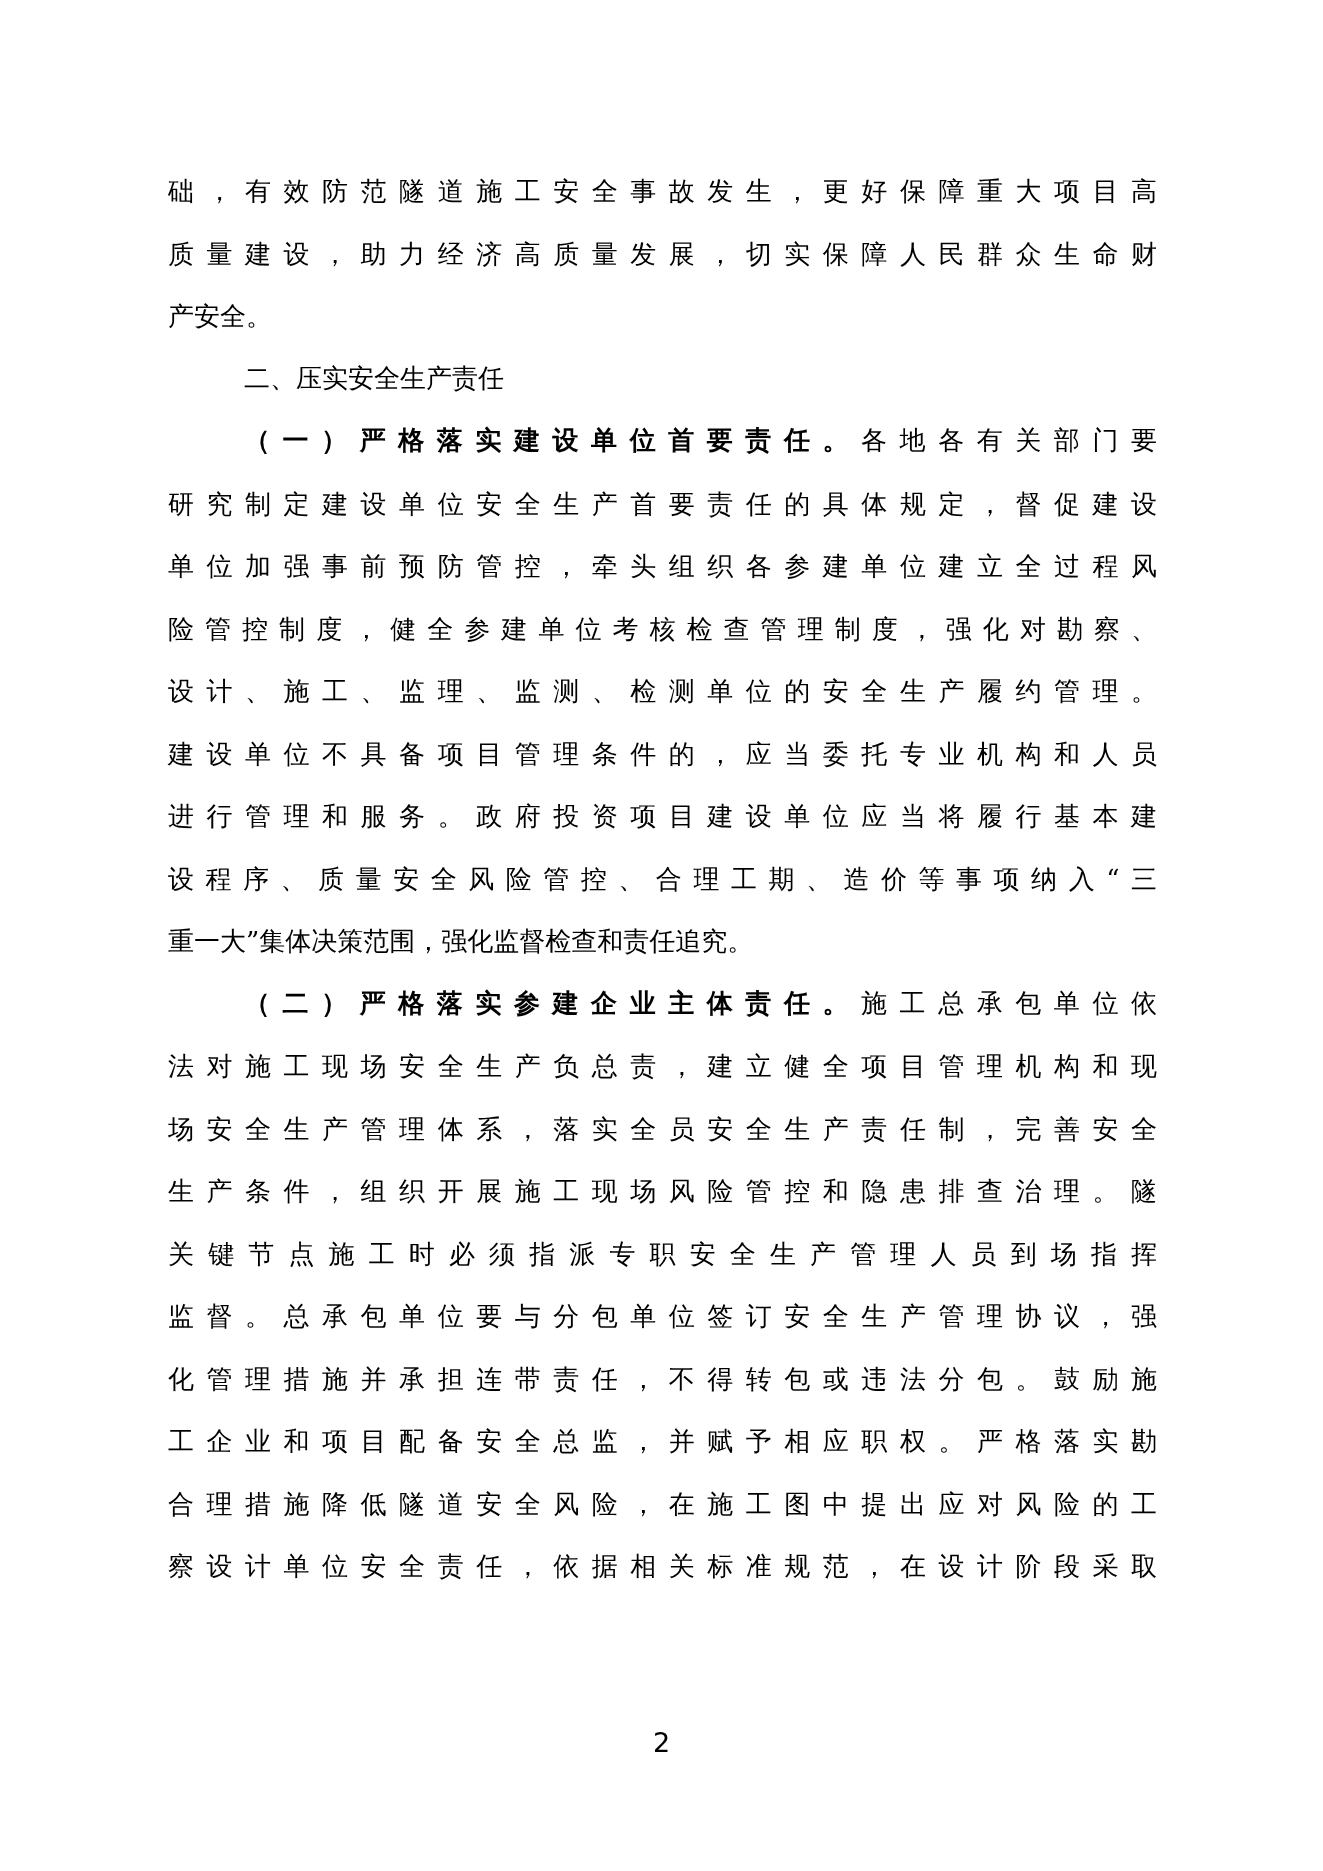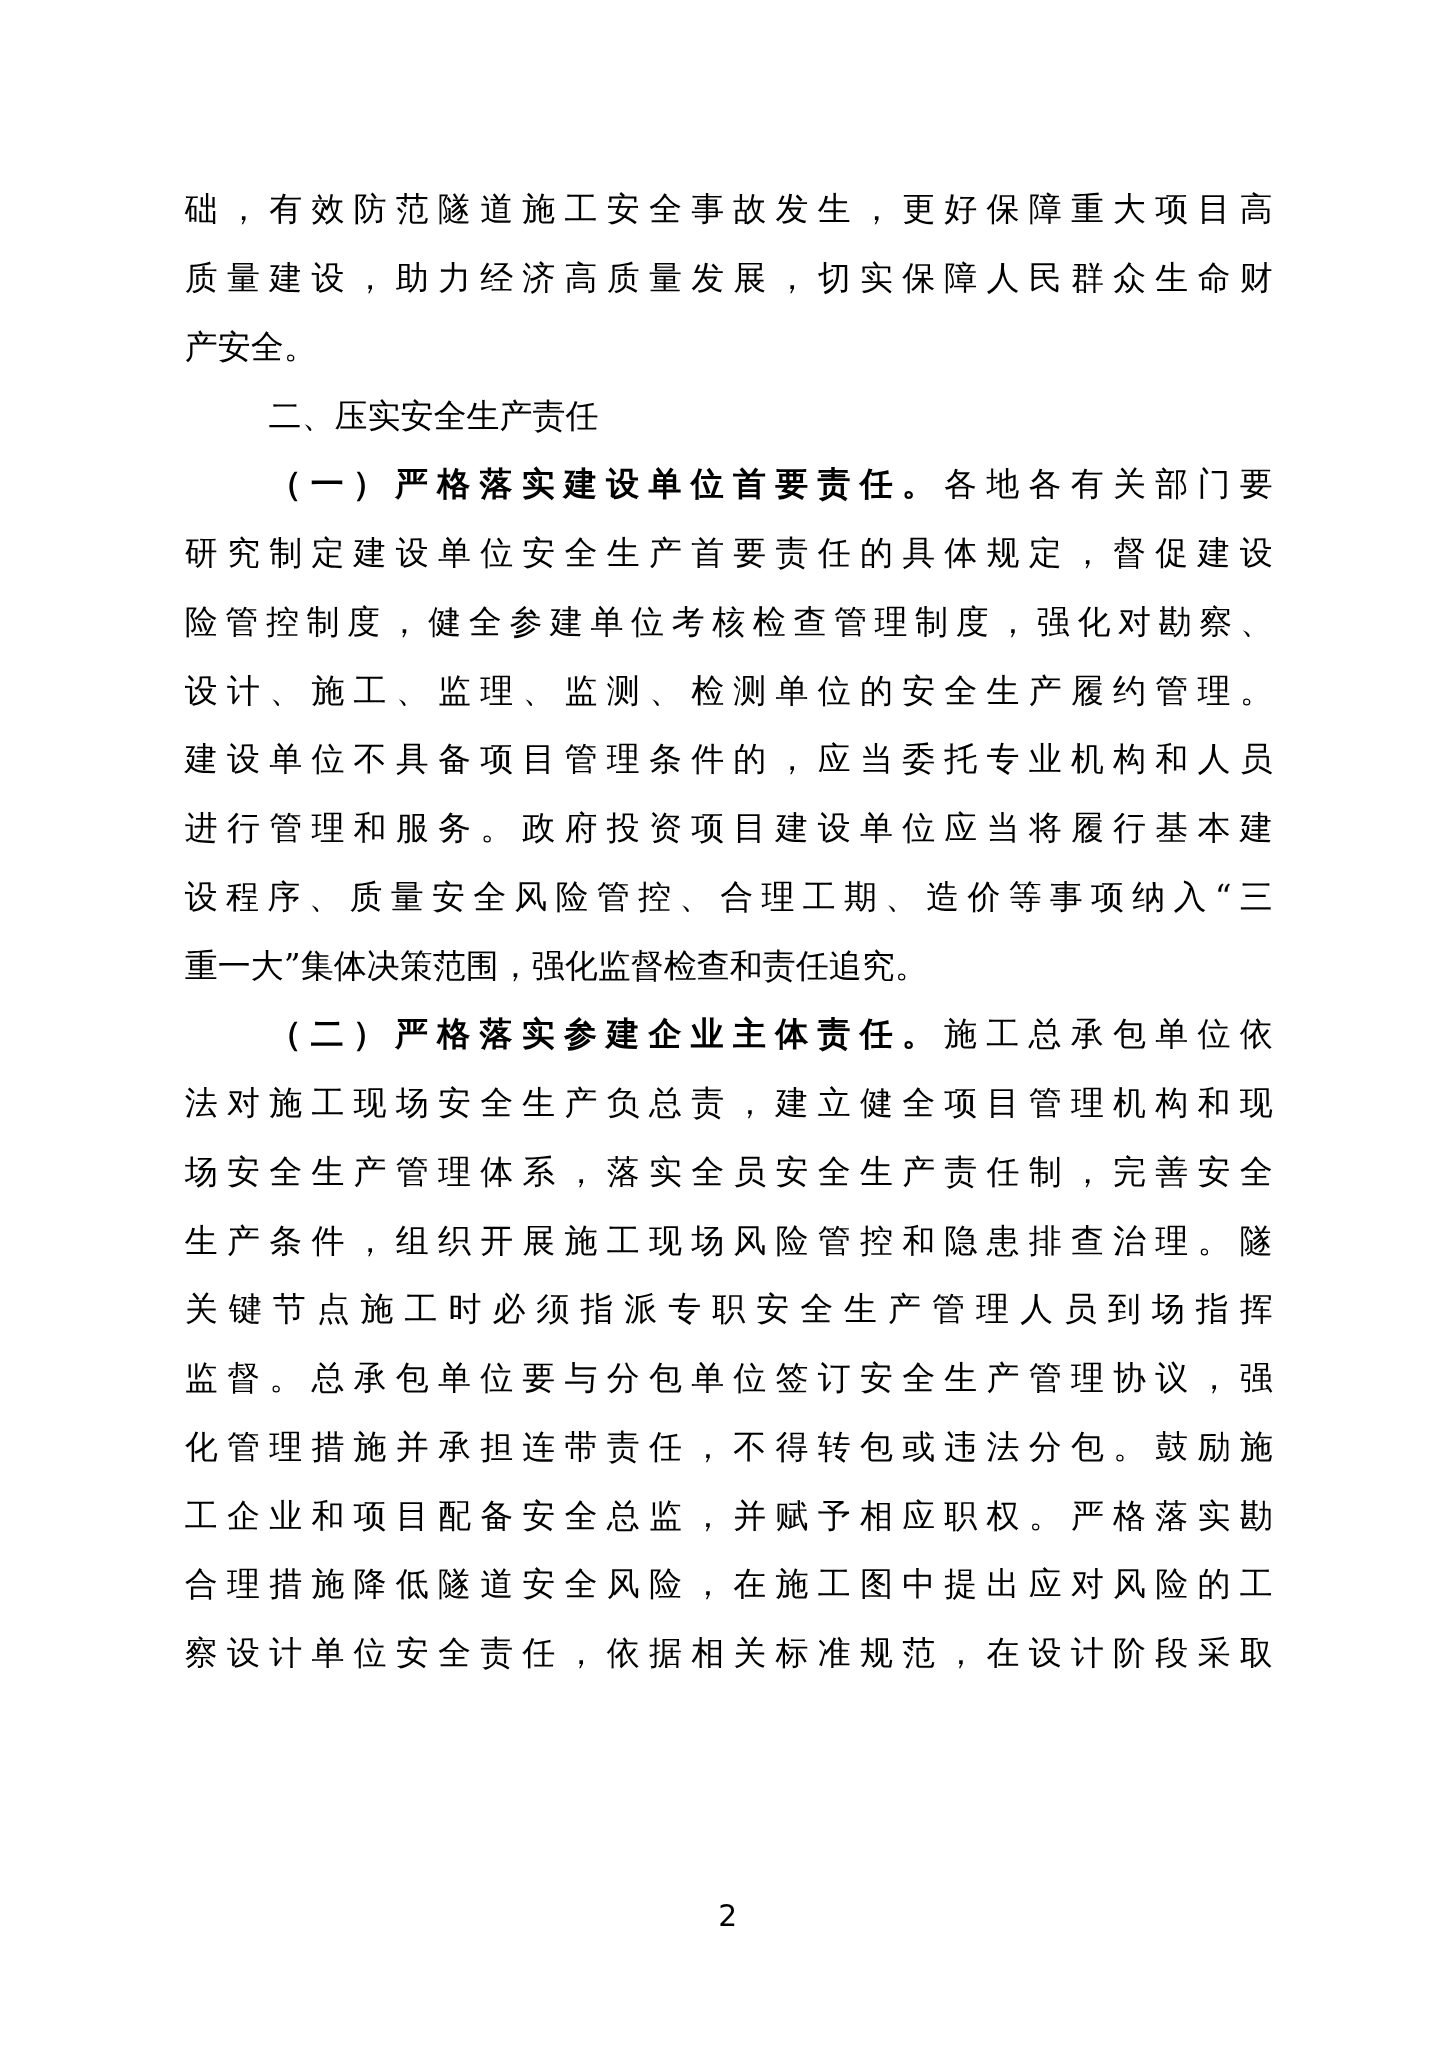--- a/index.html
+++ b/index.html
@@ -18,21 +18,21 @@
   }
   .text-block {
     position: absolute;
     left: 168px;
     right: 166px;
     top: 160px;
   }
   .line {
     height: 62.5px;
     line-height: 62.5px;
-    font-size: 30px;
+    font-size: 26px;
     color: #000000;
     white-space: nowrap;
     text-align: left;
   }
   .line.j {
     white-space: nowrap;
     text-align: justify;
     text-align-last: justify;
     -moz-text-align-last: justify;
     text-justify: inter-character;
@@ -61,20 +61,21 @@
 <body>
 
 <div class="page">
   <div class="text-block">
       <div class="line j"><span>础，有效防范隧道施工安全事故发生，更好保障重大项目高</span></div>
       <div class="line j"><span>质量建设，助力经济高质量发展，切实保障人民群众生命财</span></div>
       <div class="line"><span>产安全。</span></div>
       <div class="line ind"><span>二、压实安全生产责任</span></div>
       <div class="line j ind"><span class="b">（一）严格落实建设单位首要责任。</span><span>各地各有关部门要</span></div>
       <div class="line j"><span>研究制定建设单位安全生产首要责任的具体规定，督促建设</span></div>
+      <div class="line j"><span>单位加强事前预防管控，牵头组织各参建单位建立全过程风</span></div>
       <div class="line j"><span>险管控制度，健全参建单位考核检查管理制度，强化对勘察、</span></div>
       <div class="line j"><span>设计、施工、监理、监测、检测单位的安全生产履约管理。</span></div>
       <div class="line j"><span>建设单位不具备项目管理条件的，应当委托专业机构和人员</span></div>
       <div class="line j"><span>进行管理和服务。政府投资项目建设单位应当将履行基本建</span></div>
       <div class="line j"><span>设程序、质量安全风险管控、合理工期、造价等事项纳入“三</span></div>
       <div class="line"><span>重一大”集体决策范围，强化监督检查和责任追究。</span></div>
       <div class="line j ind"><span class="b">（二）严格落实参建企业主体责任。</span><span>施工总承包单位依</span></div>
       <div class="line j"><span>法对施工现场安全生产负总责，建立健全项目管理机构和现</span></div>
       <div class="line j"><span>场安全生产管理体系，落实全员安全生产责任制，完善安全</span></div>
       <div class="line j"><span>生产条件，组织开展施工现场风险管控和隐患排查治理。隧</span></div>

